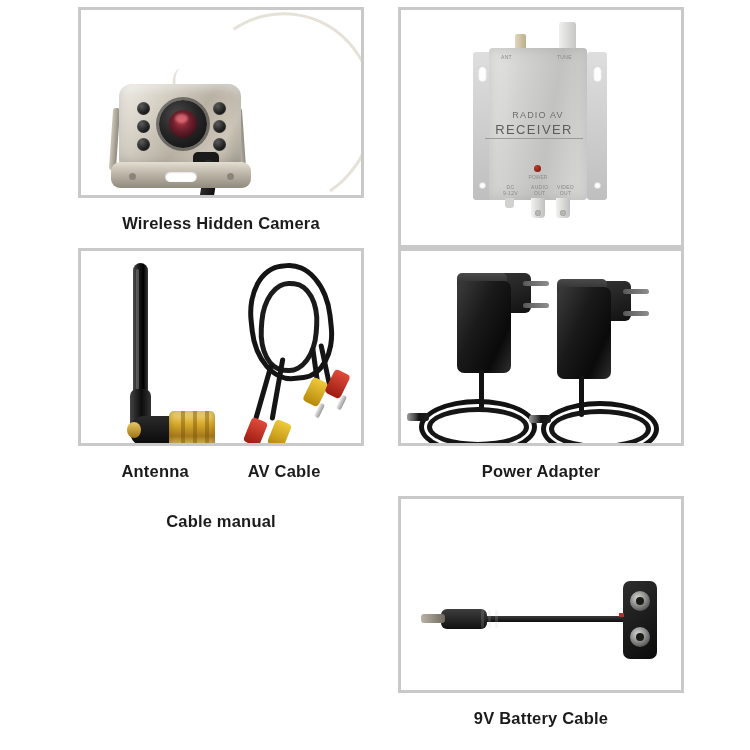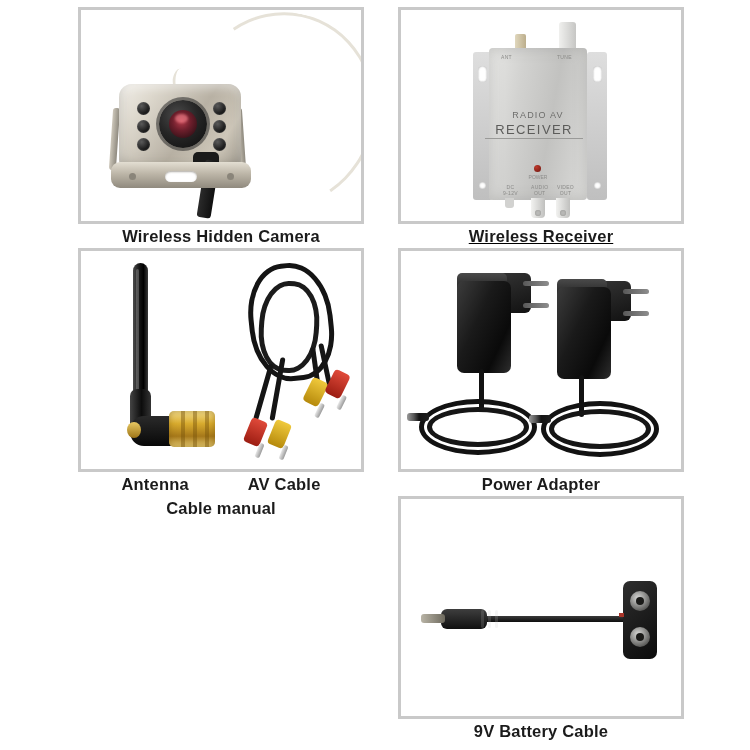--- a/index.html
+++ b/index.html
@@ -24,35 +24,35 @@
     grid-template-columns: 78px 286px 34px 286px 66px;
     grid-template-rows: 7px 241px 248px 247px 7px;
   }
 
   .cell {
     position: relative;
     display: flex;
     flex-direction: column;
   }
   .cell-r1c1 { grid-column: 2; grid-row: 2; }
-  .cell-r1c2 { grid-column: 4; grid-row: 2; text-decoration: underline; }
+  .cell-r1c2 { grid-column: 4; grid-row: 2; }
   .cell-r2c1 { grid-column: 2; grid-row: 3; }
   .cell-r2c2 { grid-column: 4; grid-row: 3; }
   .cell-r3c1 { grid-column: 2; grid-row: 4; }
   .cell-r3c2 { grid-column: 4; grid-row: 4; }
 
   .panel {
     border: 3px solid #c9c9c9;
     background: #ffffff;
     flex: 1 1 auto;
     position: relative;
     overflow: hidden;
   }
   .caption-bar {
-    height: 24px;
+    height: 50px;
     display: flex;
     align-items: center;
     justify-content: center;
     flex: none;
   }
   .caption {
     font-size: 16.5px;
     font-weight: bold;
     color: #1b1b1b;
     letter-spacing: 0.2px;
@@ -556,23 +556,20 @@
           <div>VIDEO</div>
           <div>OUT</div>
         </div>
         <div class="rx-dc-jack"></div>
         <div class="rx-jack j-audio"></div>
         <div class="rx-jack j-video"></div>
         <div class="rx-jack-hole h-audio"></div>
         <div class="rx-jack-hole h-video"></div>
       </div>
     </div>
-    <div class="caption-bar">
-      <span class="caption">Wireless Receiver</span>
-    </div>
   </div>
 
   <div class="cell cell-r2c1">
     <div class="panel">
       <div class="ant-stage">
         <div class="ant-rod"></div>
         <div class="ant-rod-hi"></div>
         <div class="ant-joint"></div>
         <div class="ant-elbow"></div>
         <div class="ant-gold-tip"></div>

